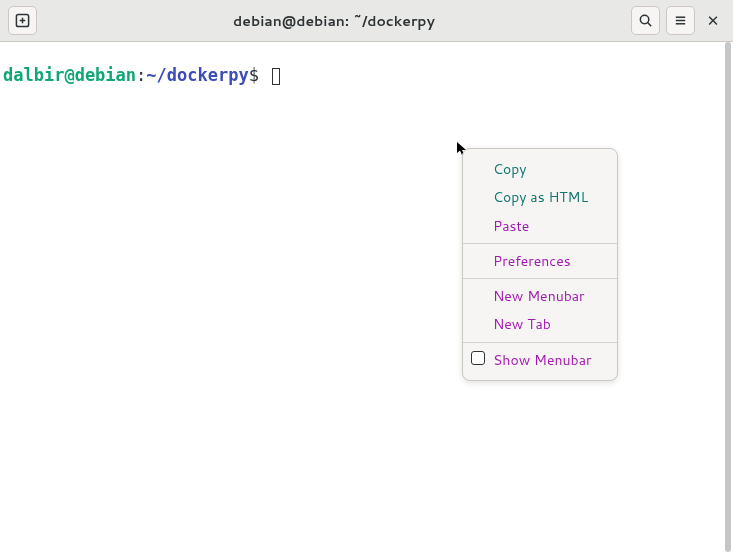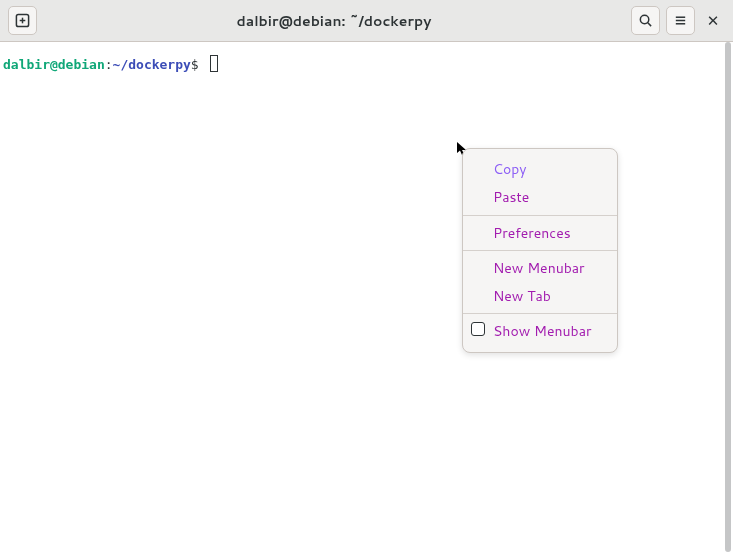--- a/index.html
+++ b/index.html
@@ -36,23 +36,23 @@
   color: #2e3436;
 }
 .close-btn {
   width: 24px; height: 24px;
   display: flex; align-items: center; justify-content: center;
   font-size: 15px; color: #2e3436;
   cursor: pointer;
   border-radius: 4px;
 }
 .terminal {
-  padding: 13px 3px;
+  padding: 23px 3px;
   font-family: "DejaVu Sans Mono", Menlo, Consolas, monospace;
-  font-size: 13px;
+  font-size: 17px;
   color: #2e3436;
   background: #fff;
   height: calc(100% - 42px);
   cursor: text;
   position: relative;
 }
 .prompt .user { color: #10a778; font-weight: 700; }
 .prompt .colon { color: #2e3436; }
 .prompt .path { color: #3c4db7; font-weight: 700; }
 .prompt .dollar { color: #2e3436; }
@@ -74,21 +74,21 @@
   padding: 6px 0;
   font-size: 14px;
 }
 .menu-item {
   padding: 4px 12px 4px 30px;
   color: #a21caf;
   cursor: pointer;
   position: relative;
   line-height: 1.45;
 }
-.menu-item.disabled { color: #8b5cf6; cursor: default; }
+.menu-item.disabled { color: #0f766e; cursor: default; }
 .menu-sep {
   height: 1px; background: #d5d0cc;
   margin: 3px 0;
 }
 .checkbox {
   position: absolute;
   left: 8px; top: 5px;
   width: 14px; height: 14px;
   border: 1.3px solid #2e3436;
   border-radius: 3px;
@@ -115,21 +115,21 @@
 <body>
 
 <div class="titlebar">
   <div class="hbtn">
     <svg viewBox="0 0 16 16">
         <rect x="1.5" y="1.5" width="13" height="13" rx="2"></rect>
         <line x1="8" y1="5" x2="8" y2="11"></line>
         <line x1="5" y1="8" x2="11" y2="8"></line>
       </svg>
   </div>
-  <div class="title-text">dalbir@debian: ~/dockerpy</div>
+  <div class="title-text">debian@debian: ~/dockerpy</div>
   <div class="hbtn">
     <svg viewBox="0 0 16 16">
         <circle cx="7" cy="7" r="4.5"></circle>
         <line x1="10.5" y1="10.5" x2="14" y2="14"></line>
       </svg>
   </div>
   <div class="hbtn">
     <svg viewBox="0 0 16 16">
         <line x1="3" y1="4.5" x2="13" y2="4.5"></line>
         <line x1="3" y1="8" x2="13" y2="8"></line>
@@ -152,20 +152,21 @@
 </div>
 
 <div class="mouse-pointer">
   <svg width="10" height="14" viewBox="0 0 10 14">
       <path d="M0 0 L0 11 L3 8.5 L5 13 L7 12 L5 8 L9 8 Z" fill="#000"></path>
     </svg>
 </div>
 
 <div class="context-menu">
   <div class="menu-item disabled">Copy</div>
+  <div class="menu-item disabled">Copy as HTML</div>
   <div class="menu-item">Paste</div>
   <div class="menu-sep"></div>
   <div class="menu-item">Preferences</div>
   <div class="menu-sep"></div>
   <div class="menu-item">New Menubar</div>
   <div class="menu-item">New Tab</div>
   <div class="menu-sep"></div>
   <div class="menu-item">
     <span class="checkbox"></span>
     <span>Show Menubar</span>

